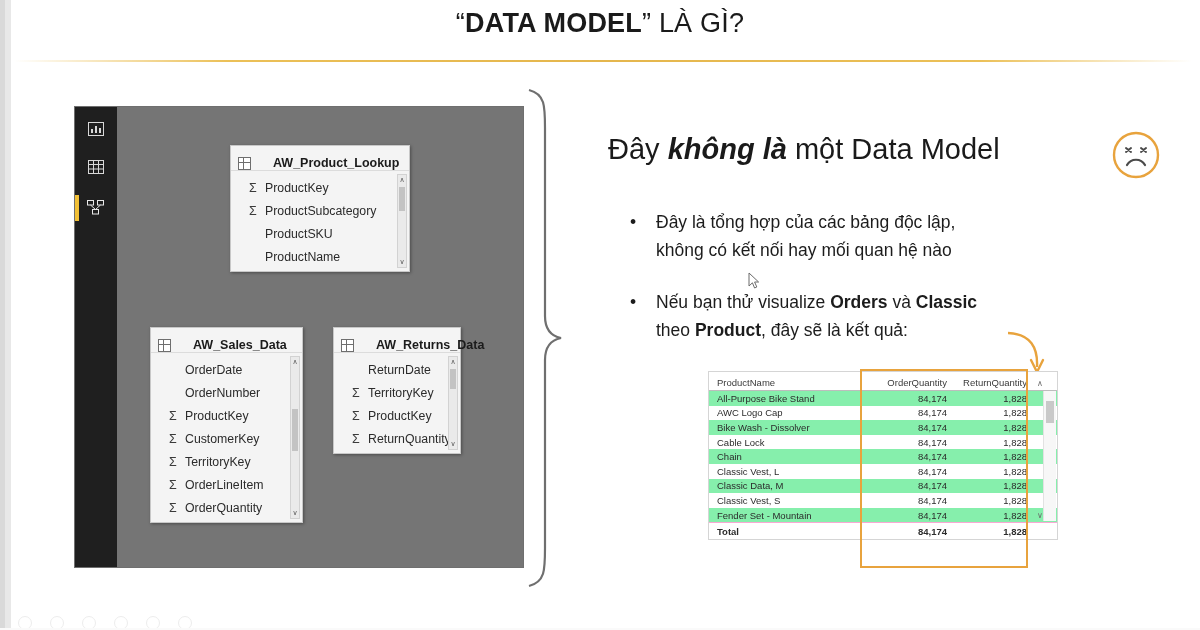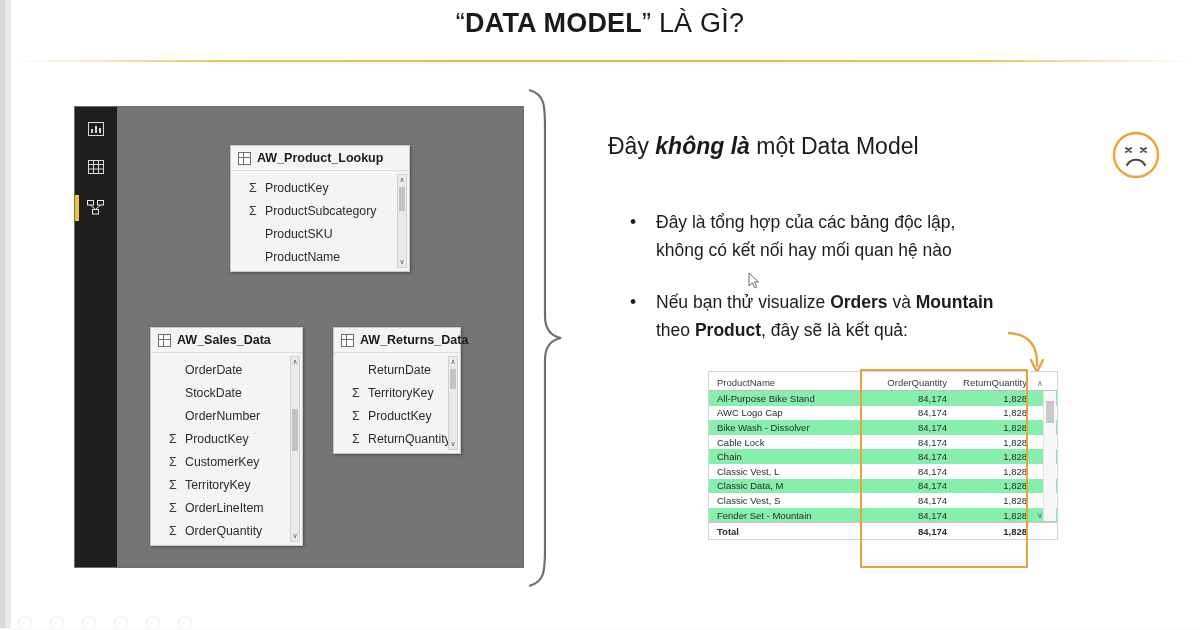--- a/index.html
+++ b/index.html
@@ -60,21 +60,21 @@
 
   
   .tcard {
     position: absolute;
     background: #f4f4f4;
     border: 1px solid #c8c8c8;
     box-shadow: 1px 1px 3px rgba(0,0,0,.35);
   }
   .tcard-head {
     height: 25px;
-    display: flex; align-items: center; gap: 6px;
+    display: flex; align-items: flex-end; gap: 22px;
     padding: 0 7px;
     border-bottom: 1px solid #dcdcdc;
     background: #f4f4f4;
   }
   .tcard-head .tname {
     font-size: 12.5px; font-weight: bold; color: #1b1b1b; white-space: nowrap;
   }
   .grid-ico {
     width: 13px; height: 13px; border: 1px solid #6e6e6e; position: relative; flex: 0 0 auto;
     background: #fff;
@@ -110,21 +110,21 @@
   #card-returns { left: 258px; top: 220px; width: 128px; }
 
   
   .brace {
     position: absolute; left: 525px; top: 88px; width: 40px; height: 500px;
   }
 
   
   .headline {
     position: absolute; left: 608px; top: 133px;
-    font-size: 23px; color: #1a1a1a; white-space: nowrap;
+    font-size: 29px; color: #1a1a1a; white-space: nowrap;
   }
   .headline i { font-style: italic; font-weight: bold; }
   .sadface {
     position: absolute; left: 1112px; top: 131px; width: 48px; height: 48px;
   }
   .bullet {
     position: absolute; display: flex; gap: 20px;
     font-size: 17.5px; color: #1c1c1c; line-height: 28px;
   }
   .bullet .dot { width: 6px; text-align: center; }
@@ -255,24 +255,20 @@
       <span class="grid-ico"></span>
       <span class="tname">AW_Sales_Data</span>
     </div>
     <div class="tcard-body">
       <div class="frow">
           <span class="sigma"></span>
           <span class="fname">OrderDate</span>
         </div>
       <div class="frow">
           <span class="sigma"></span>
-          <span class="fname">StockDate</span>
-        </div>
-      <div class="frow">
-          <span class="sigma"></span>
           <span class="fname">OrderNumber</span>
         </div>
       <div class="frow">
           <span class="sigma">Σ</span>
           <span class="fname">ProductKey</span>
         </div>
       <div class="frow">
           <span class="sigma">Σ</span>
           <span class="fname">CustomerKey</span>
         </div>
@@ -349,21 +345,21 @@
   <span class="dot">•</span>
   <span>
     <span>Đây là tổng hợp của các bảng độc lập,</span><br>
     <span>không có kết nối hay mối quan hệ nào</span>
   </span>
 </div>
 
 <div class="bullet" id="b2">
   <span class="dot">•</span>
   <span>
-    <span>Nếu bạn thử visualize </span><b>Orders</b><span> và </span><b>Mountain</b><br>
+    <span>Nếu bạn thử visualize </span><b>Orders</b><span> và </span><b>Classic</b><br>
     <span>theo </span><b>Product</b><span>, đây sẽ là kết quả:</span>
   </span>
 </div>
 
 <div class="cursor">
   <svg width="12" height="18" viewBox="0 0 12 18">
     <path d="M1 1 L1 14 L4.4 10.8 L6.6 16 L8.8 15 L6.6 10 L10.6 10 Z" fill="#ffffff" stroke="#6b6b6b" stroke-width="1"></path>
   </svg>
 </div>
 

